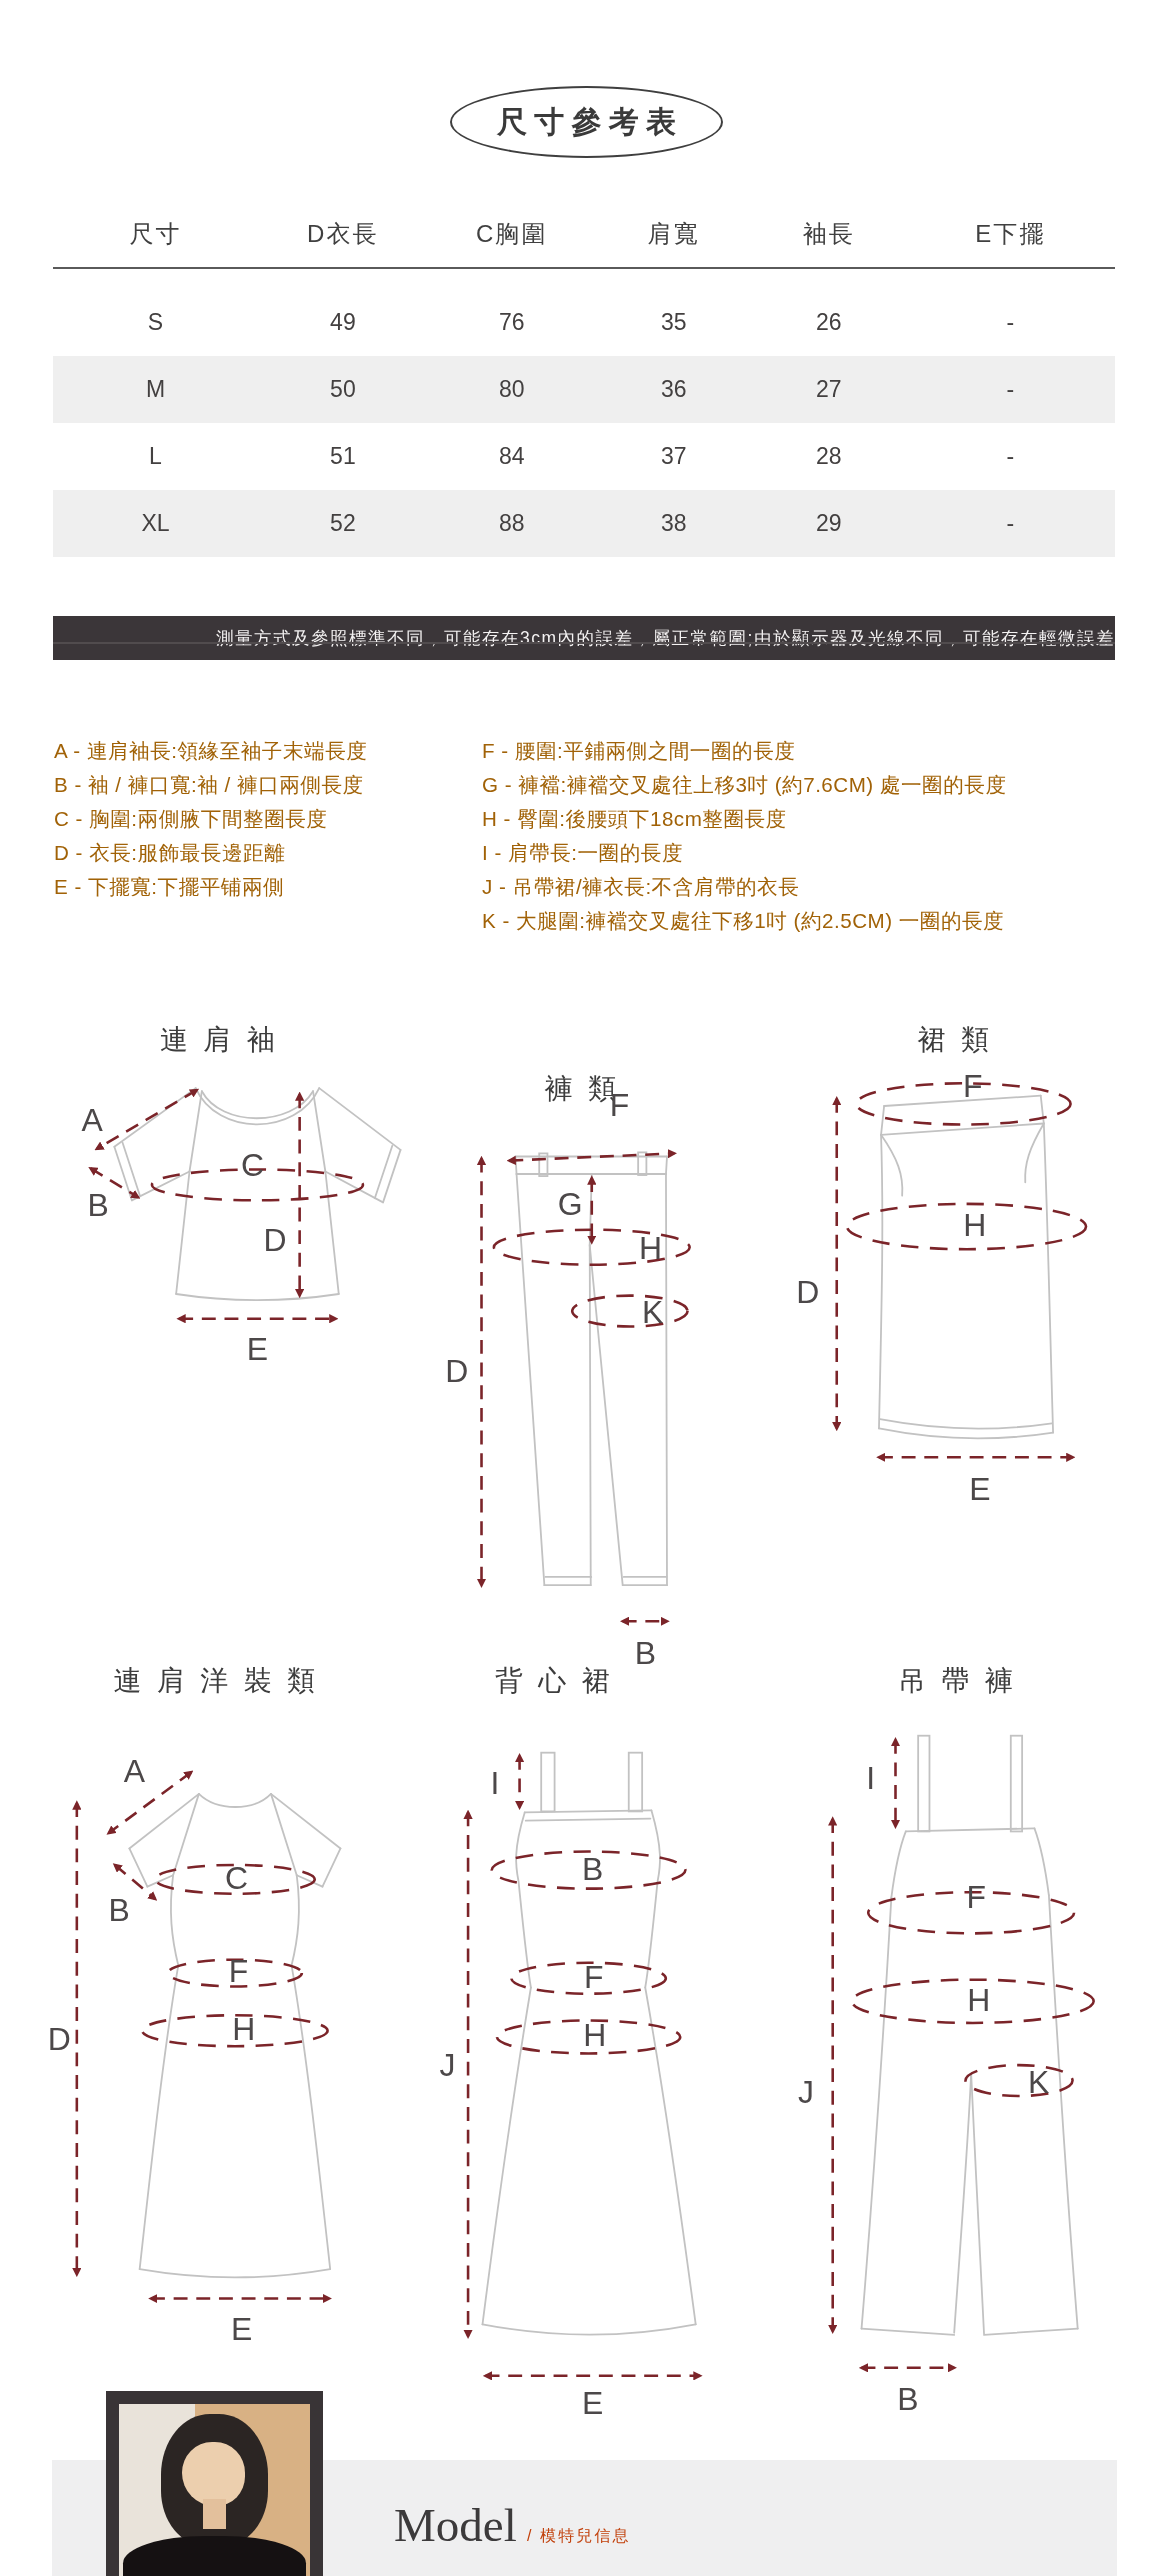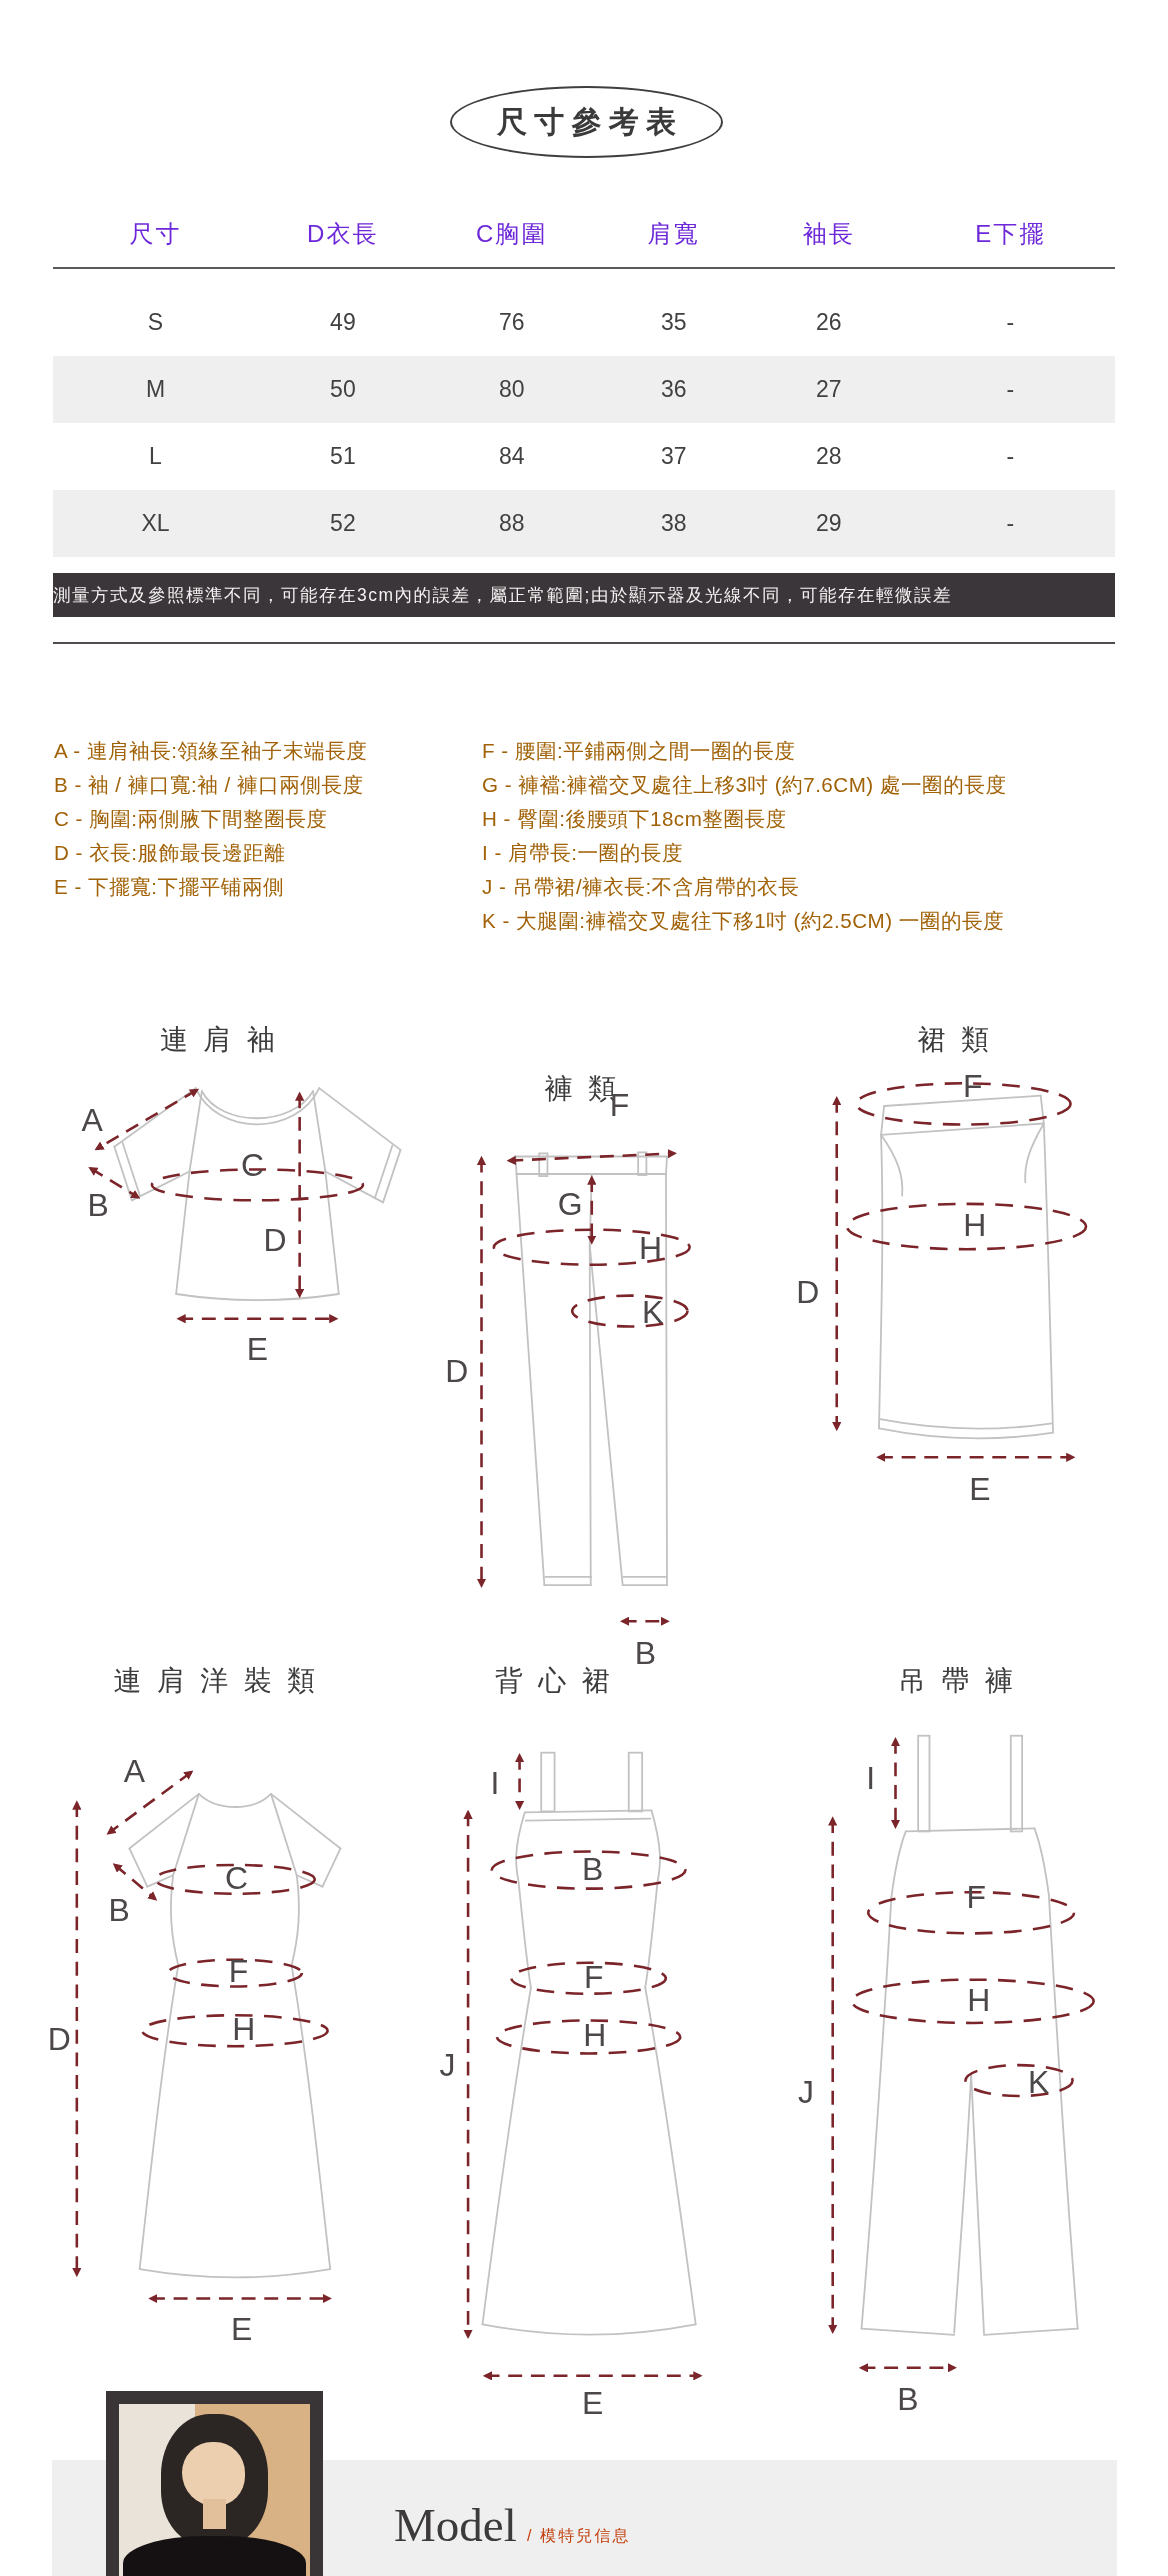--- a/index.html
+++ b/index.html
@@ -11,31 +11,31 @@
   
   .title-oval{
     left:450px;top:86px;width:269px;height:68px;
     border:2.1px solid #3f3f3f;border-radius:50%;
     display:flex;align-items:center;justify-content:center;
   }
   .title-oval span{font-size:30px;font-weight:600;letter-spacing:7.2px;color:#3a3a3a;padding-left:7.2px;}
   
   .tbl{left:53px;width:1062px;}
   .tbl-row{display:grid;grid-template-columns:19.3% 16% 15.8% 14.7% 14.5% 19.7%;align-items:center;}
-  .tbl-head{top:208px;height:52px;font-size:24px;font-weight:500;color:#6d28d9;}
+  .tbl-head{top:208px;height:52px;font-size:24px;font-weight:500;color:#404040;}
   .tbl-head div{text-align:center;letter-spacing:2.1px;}
   .tbl-rule{top:267px;height:2.1px;background:#5a5a5a;}
   .tbl-body{top:289px;}
   .tbl-body .tbl-row{height:67px;font-size:23px;color:#434040;}
   .tbl-body .tbl-row div{text-align:center;}
   .tbl-row.stripe{background:#efefef;}
   
   .bar{
-    left:53px;top:573px;width:1062px;height:44px;background:#3b3639;
-    display:flex;align-items:center;justify-content:flex-start;
+    left:53px;top:616px;width:1062px;height:44px;background:#3b3639;
+    display:flex;align-items:center;justify-content:flex-end;
   }
   .bar span{color:#f4f2f2;font-size:17.5px;letter-spacing:1.5px;}
   .bar-rule{left:53px;top:642px;width:1062px;height:2.1px;background:#514c4e;}
   
   .legend{font-size:20.6px;color:#a16207;line-height:34px;letter-spacing:0.5px;white-space:nowrap;}
   .legend-left{left:54px;top:734px;}
   .legend-right{left:482px;top:734px;}
   
   .dia-title{
     transform:translateX(-50%);font-size:28px;color:#3d3d3d;font-weight:500;

